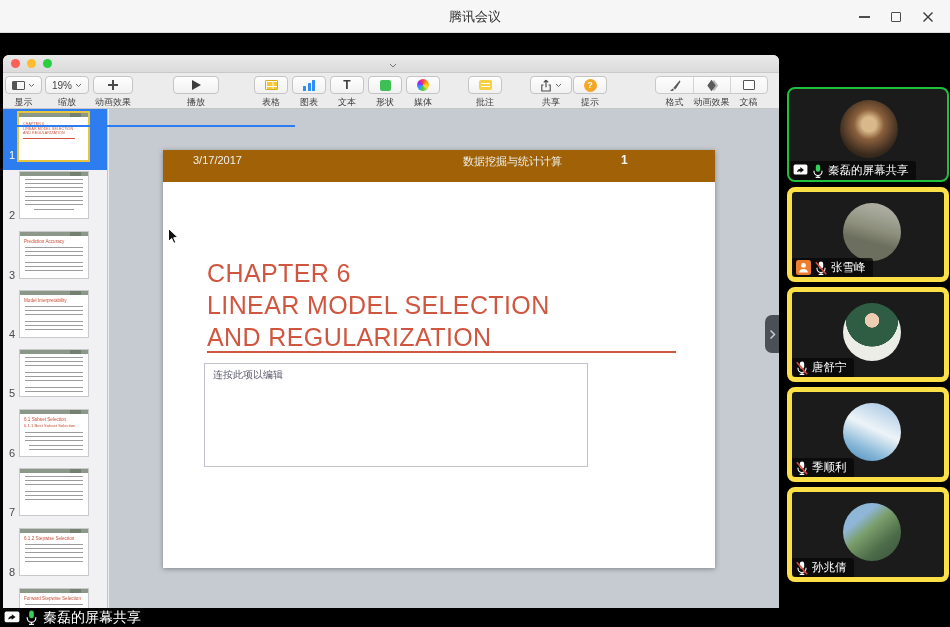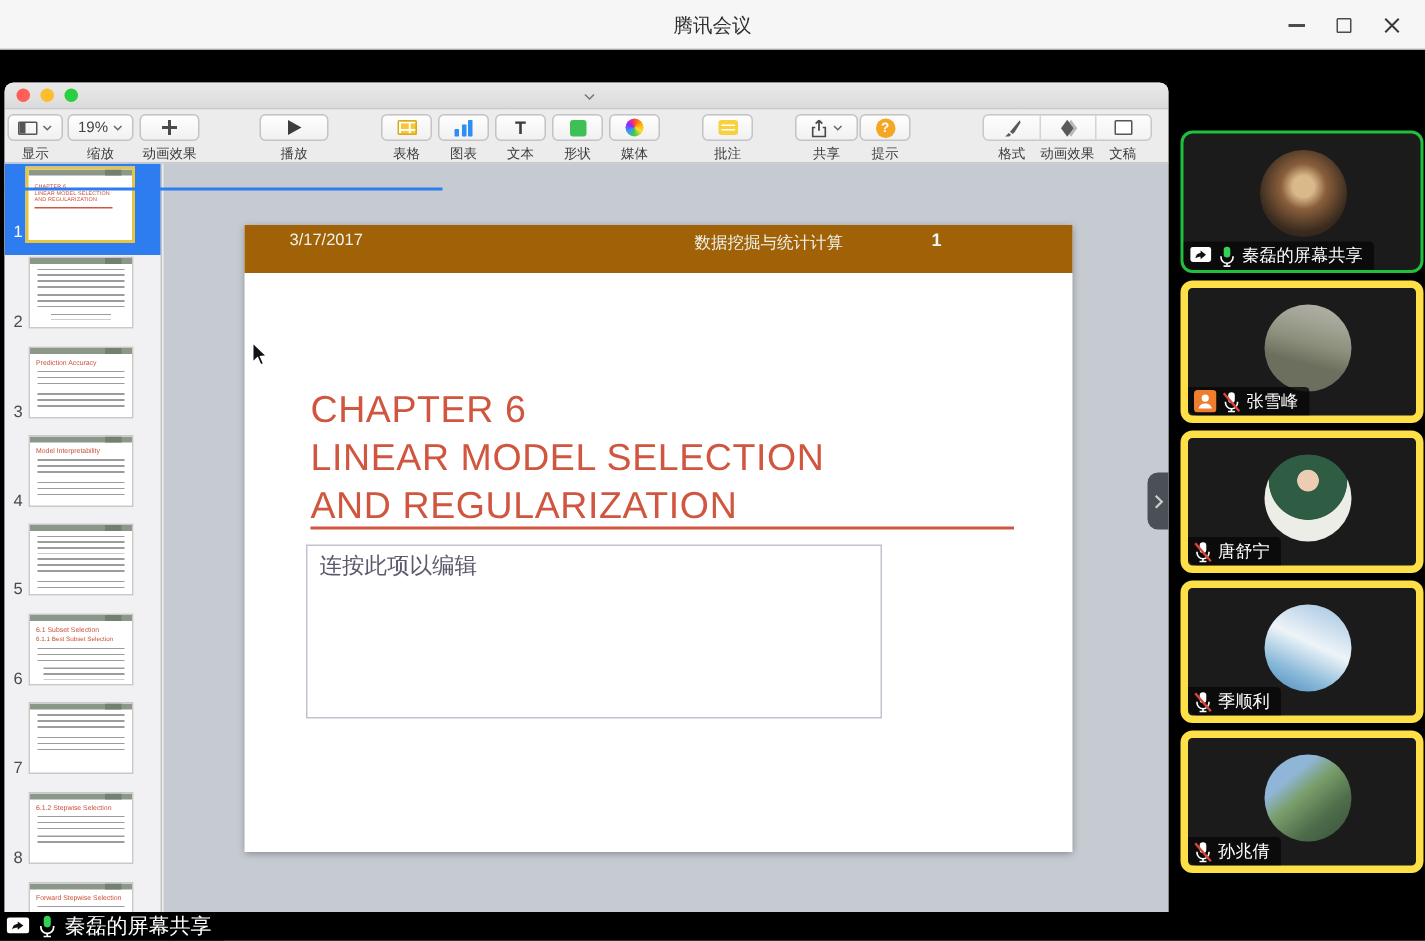--- a/index.html
+++ b/index.html
@@ -86,22 +86,22 @@
   .canvas { position:absolute; left:106px; top:0; right:0; height:100%; background:#c6cbd2; }
   .slide { position:absolute; left:54px; top:41px; width:552px; height:418px; background:#fff;
     box-shadow:0 1px 5px rgba(0,0,0,.35); }
   .shead { position:absolute; left:0; top:0; width:100%; height:32px; background:#a16207; }
   .sdate { position:absolute; left:30px; top:4px; font-size:11px; color:#eef1ec; }
   .scourse { position:absolute; left:252px; top:4px; font-size:11px; color:#eef1ec;margin-left:48px; }
   .spage { position:absolute; left:458px; top:3px; font-size:12px; font-weight:bold; color:#f4f6f2; }
   .stitle { position:absolute; left:44px; top:107px; font-size:25px; line-height:32px;
     color:#d0563f; letter-spacing:.4px; }
   .srule { position:absolute; left:44px; top:201px; width:469px; height:2px; background:#d0563f; }
-  .sbox { position:absolute; left:41px; top:213px; width:384px; height:116px;
-    border:1px solid #c2c2cf; padding:4px 8px; font-size:15px; color:#5a5a6c; cursor:text; }
+  .sbox { position:absolute; left:41px; top:213px; width:384px; height:104px;
+    border:1px solid #c2c2cf; padding:4px 8px; font-size:10px; color:#5a5a6c; cursor:text; }
 
   
   .side-tab { position:absolute; left:765px; top:315px; width:14px; height:38px;
     background:#4a5056; border-radius:7px 0 0 7px; display:flex; align-items:center;
     justify-content:center; cursor:pointer; z-index:30; }
   .cursor { position:absolute; left:167px; top:227px; z-index:50; pointer-events:none; }
   .banner { position:absolute; left:0; top:608px; height:19px; background:#000; display:flex;
     align-items:center; gap:5px; padding:0 8px 0 4px; z-index:45; overflow:hidden; }
   .banner span { font-size:14px; color:#fff; white-space:nowrap; }
 

